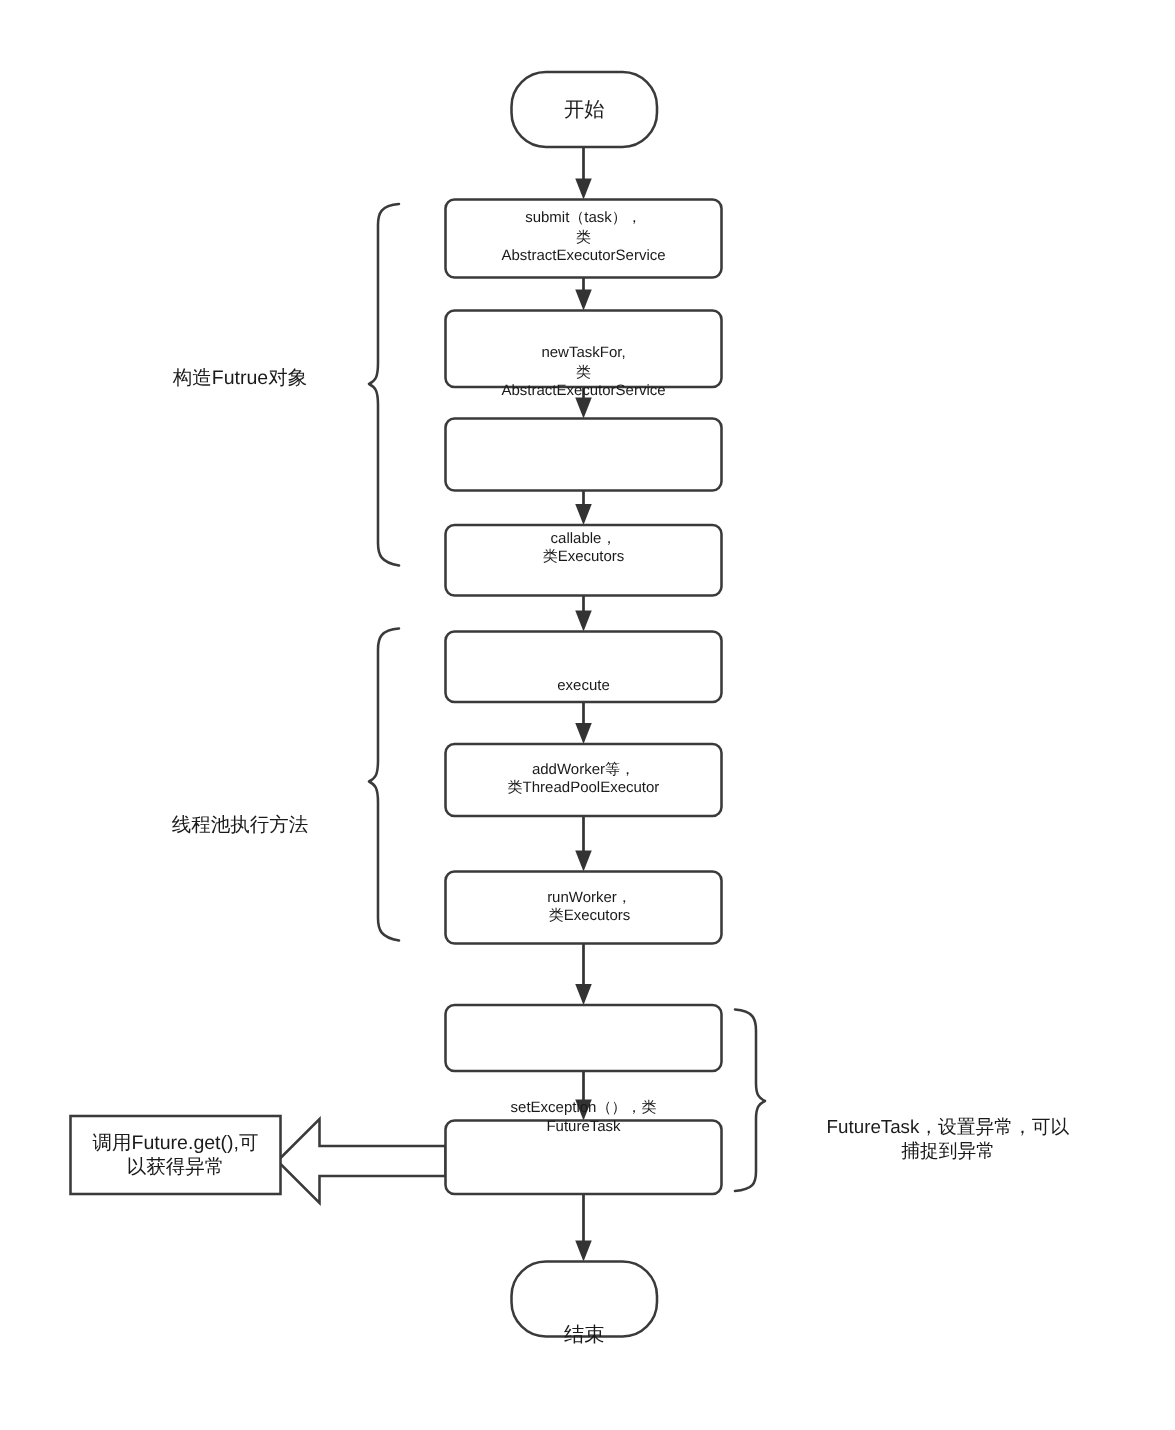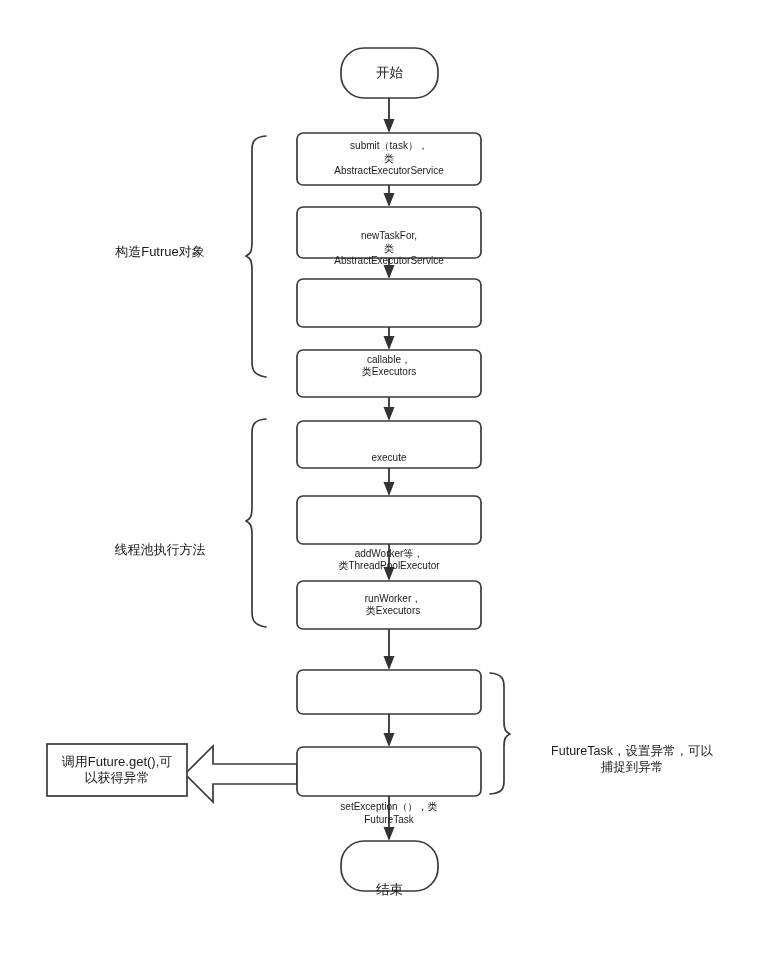--- a/index.html
+++ b/index.html
@@ -181,28 +181,28 @@
   <div class="lbl node-label" style="left:287px; top:217px; width:204px; height:64px;">newTaskFor,
 类
 AbstractExecutorService</div>
 
 
   <div class="lbl node-label" style="left:297px; top:350px; width:184px; height:32px;">callable，
 类Executors</div>
 
   <div class="lbl node-label" style="left:297px; top:421px; width:184px; height:47px;margin-top:14px;">execute</div>
 
-  <div class="lbl node-label" style="left:293px; top:496px; width:192px; height:48px;margin-top:40px;">addWorker等，
+  <div class="lbl node-label" style="left:293px; top:496px; width:192px; height:48px;">addWorker等，
 类ThreadPoolExecutor</div>
 
   <div class="lbl node-label" style="left:297px; top:581px; width:192px; height:48px;">runWorker，
 类Executors</div>
 
 
-  <div class="lbl node-label" style="left:297px; top:784px; width:184px; height:59px;">setException（），类
+  <div class="lbl node-label" style="left:297px; top:716px; width:184px; height:59px;">setException（），类
 FutureTask</div>
 
   <div class="lbl term-label" style="left:341px; top:841px; width:97px; height:50px;margin-top:24px;">结束</div>
 
   <div class="lbl group-label" style="left:80px; top:240px; width:160px; height:24px;">构造Futrue对象</div>
 
   <div class="lbl node-label" style="left:47px; top:744px; width:140px; height:52px; font-size:13px;">调用Future.get(),可
 以获得异常</div>
 
   <div class="lbl group-label" style="left:80px; top:538px; width:160px; height:24px;">线程池执行方法</div>

